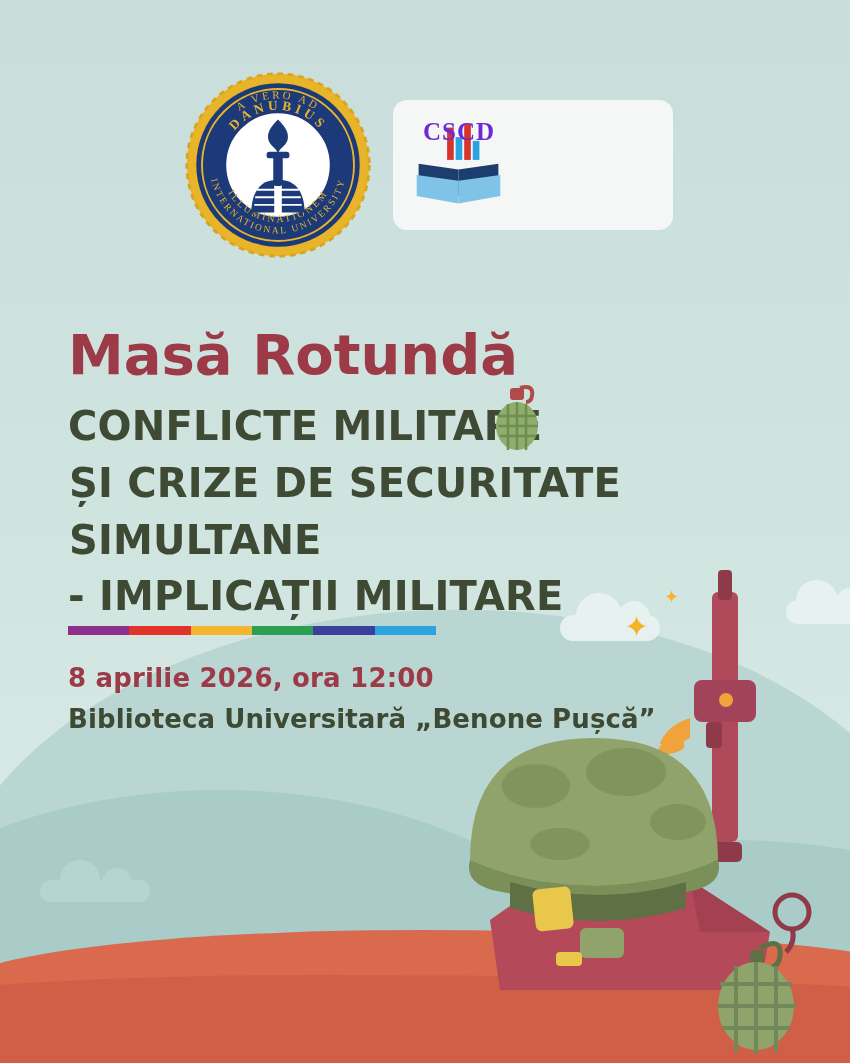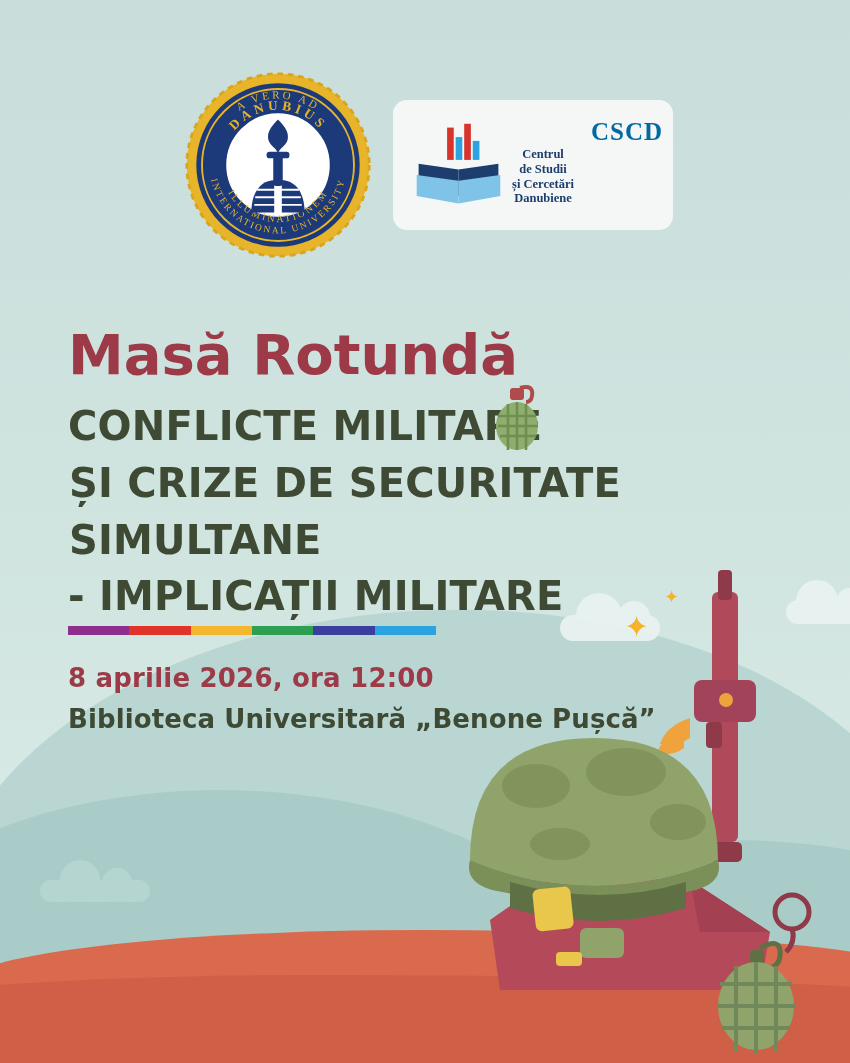--- a/index.html
+++ b/index.html
@@ -74,21 +74,21 @@
   .cscd-card {
     position: absolute; left: 210px; top: 30px; width: 280px; height: 130px;
     background: #f4f7f6; border-radius: 14px;
   }
   .seal {
     position: absolute; left: 0px; top: 0px; width: 190px; height: 190px;
   }
   .cscd-inner { position: absolute; left: 240px; top: 48px; width: 240px; }
   .cscd-title {
     font-family: "Liberation Serif", serif; font-weight: bold;
-    font-size: 25px; color: #0369a1; letter-spacing: 1px; text-align: right;
+    font-size: 25px; color: #6d28d9; letter-spacing: 1px; text-align: left;
   }
   .cscd-sub {
     font-family: "Liberation Serif", serif; font-weight: bold;
     font-size: 12.5px; color: #1d3d6e; text-align: center; line-height: 1.18; margin-top: 1px;
   }
 
   
   .kicker {
     position: absolute; left: 68px; top: 322px;
     font-size: 56px; font-weight: 600; color: #9c3a47;
@@ -150,26 +150,20 @@
       <rect x="56" y="4" width="7" height="38" fill="#d8342c"></rect>
       <rect x="65" y="22" width="7" height="20" fill="#2aa3e0"></rect>
       <path d="M8 46 L50 52 L50 80 L8 72 Z" fill="#1d3d6e"></path>
       <path d="M92 46 L50 52 L50 80 L92 72 Z" fill="#1d3d6e"></path>
       <path d="M6 58 L50 64 L50 88 L6 80 Z" fill="#7fc4e8"></path>
       <path d="M94 58 L50 64 L50 88 L94 80 Z" fill="#7fc4e8"></path>
     </svg>
 
     <div class="cscd-inner">
       <div class="cscd-title">CSCD</div>
-      <div class="cscd-sub">
-        <div>Centrul</div>
-        <div>de Studii</div>
-        <div>și Cercetări</div>
-        <div>Danubiene</div>
-      </div>
     </div>
 
     <svg class="seal" viewBox="0 0 200 200">
       <defs>
         <path id="arcTop" d="M 30 100 A 70 70 0 0 1 170 100"></path>
         <path id="arcTop2" d="M 42 100 A 58 58 0 0 1 158 100"></path>
         <path id="arcBot" d="M 28 100 A 72 72 0 0 0 172 100"></path>
         <path id="arcBot2" d="M 40 100 A 60 60 0 0 0 160 100"></path>
       </defs>
       <circle cx="100" cy="100" r="96" fill="#e8b52a"></circle>

